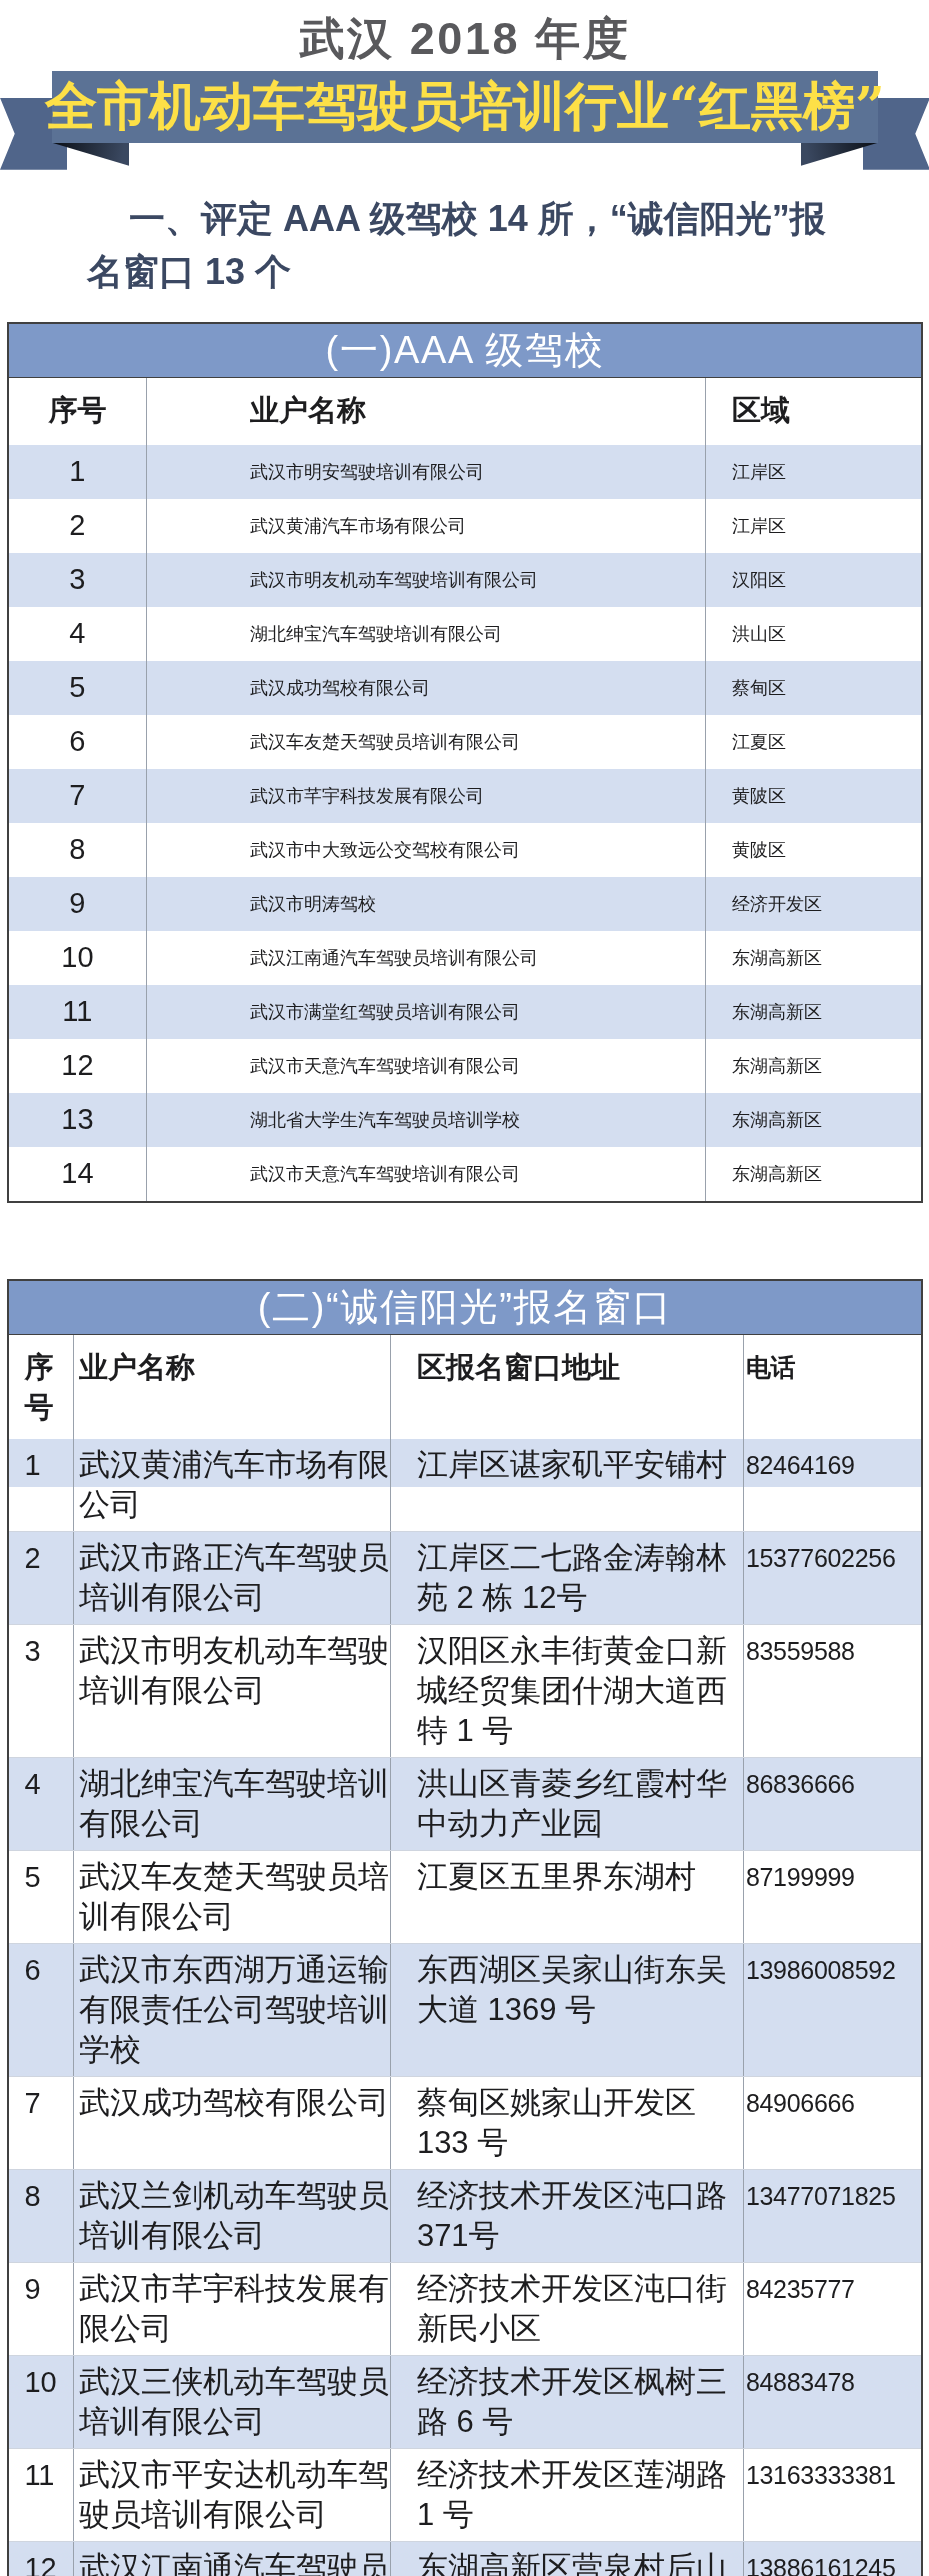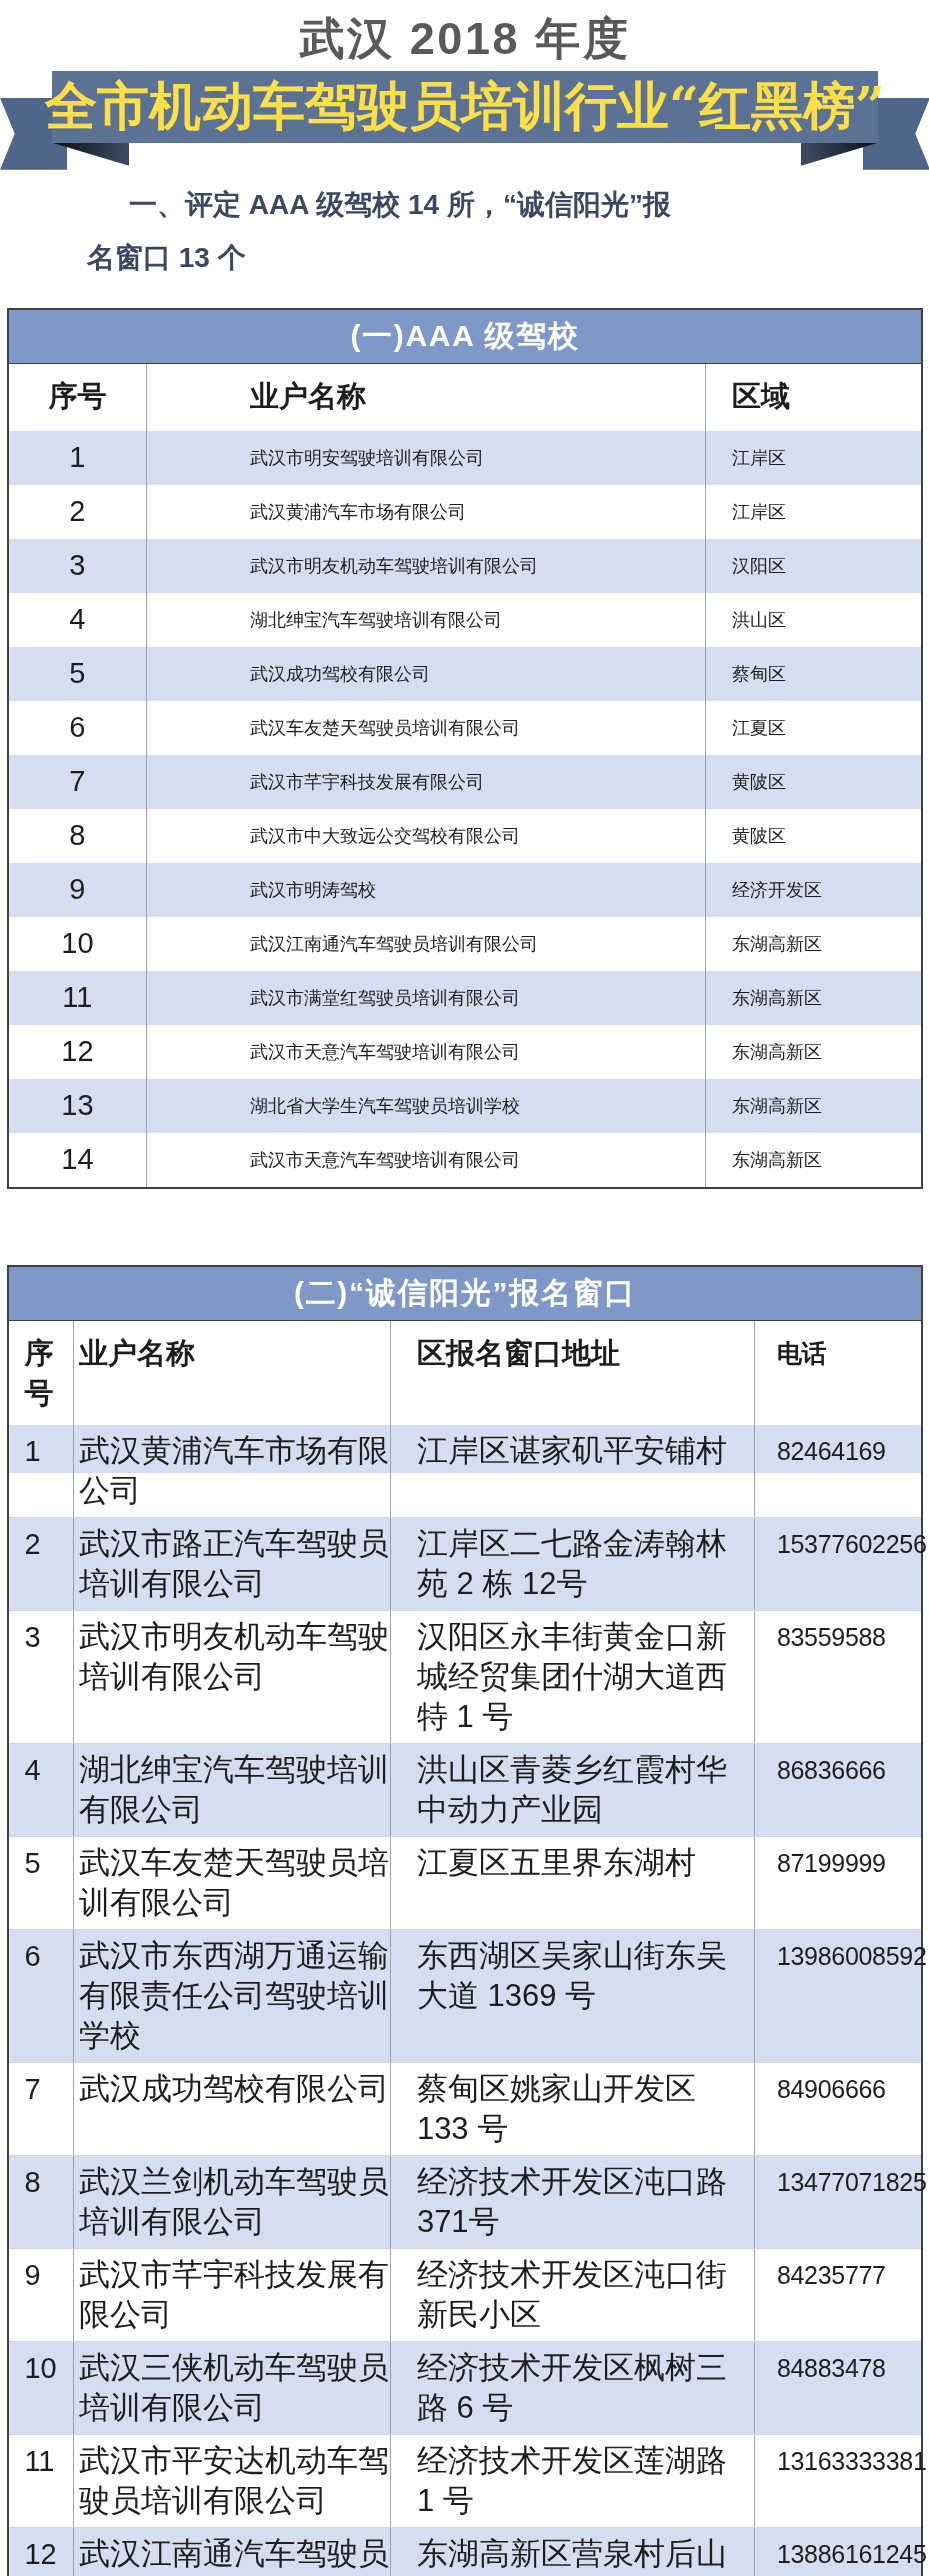--- a/index.html
+++ b/index.html
@@ -21,30 +21,30 @@
   }
   .ribbon .tail{position:absolute;top:27px;width:67px;height:72px;background:#50658a;}
   .ribbon .tail-l{left:0;clip-path:polygon(0 0,100% 0,100% 100%,0 100%,22% 50%);}
   .ribbon .tail-r{right:0;clip-path:polygon(0 0,100% 0,78% 50%,100% 100%,0 100%);}
   .ribbon .fold{position:absolute;top:72px;width:77px;height:23px;}
   .ribbon .fold-l{left:52px;clip-path:polygon(0 0,100% 0,100% 100%);
     background:linear-gradient(100deg,#0a0e15 0%,#3a4860 90%);}
   .ribbon .fold-r{right:52px;clip-path:polygon(0 0,100% 0,0 100%);
     background:linear-gradient(260deg,#0a0e15 0%,#3a4860 90%);}
 
-  .subtitle{margin-top:5px;font-weight:700;color:var(--subtext,#3b4862);
-    font-size:28px;line-height:53px;}
+  .subtitle{margin-top:19px;font-weight:700;color:var(--subtext,#3b4862);
+    font-size:36px;line-height:53px;}
   .sub-l1{padding-left:129px;}
   .sub-l2{padding-left:87px;}
 
   
   .tbl{margin:24px 6.9px 0 6.9px;border:2.6px solid #404040;background:#ffffff;}
   .tbl-title{
     height:53px;background:var(--bar,#7e99c8);color:#ffffff;
-    font-size:30px;font-weight:700;letter-spacing:1.7px;
+    font-size:38px;font-weight:400;letter-spacing:1.7px;
     display:flex;align-items:center;justify-content:center;
     border-bottom:1.7px solid #404040;
   }
   .shade-blue{background:var(--rowblue,#d4def0);}
   .shade-white{background:#ffffff;}
   .shade-split{background:linear-gradient(180deg,var(--rowblue,#d4def0) 0 48px,#ffffff 48px);}
 
   
   .t1-row{display:grid;grid-template-columns:137px 559px 214px;}
   .t1-row > div{display:flex;align-items:center;font-size:18px;}
@@ -54,22 +54,22 @@
   .t1-head{height:67px;}
   .t1-head > div{font-weight:700;font-size:29px;}
   .t1-body .t1-row{height:54px;}
 
   
   .t2-row{display:grid;grid-template-columns:64px 317px 353px 177px;}
   .t2-row > div{font-size:31px;line-height:40px;padding:6px 0;}
   .t2-row .c1{padding-left:15.5px;font-size:29px;}
   .t2-row .c2{padding-left:5.2px;border-left:1.7px solid #99a1ac;}
   .t2-row .c3{padding-left:26px;border-left:1.7px solid #99a1ac;}
-  .t2-row .c4{padding-left:22px;border-left:1.7px solid #99a1ac;
-    font-size:25px;letter-spacing:-0.3px;white-space:nowrap;margin-left:11px;}
+  .t2-row .c4{padding-left:2px;border-left:1.7px solid #99a1ac;
+    font-size:25px;letter-spacing:-0.3px;white-space:nowrap;}
   .t2-head > div{font-weight:700;font-size:29px;padding:12px 0;}
   .t2-head .c2{padding-left:5.2px;}
   .t2-body .t2-row + .t2-row{border-top:0.9px solid #cfd5df;}
 </style>
 </head>
 <body>
 
 <div class="page">
 
   <div class="page-title">武汉 2018 年度</div>

